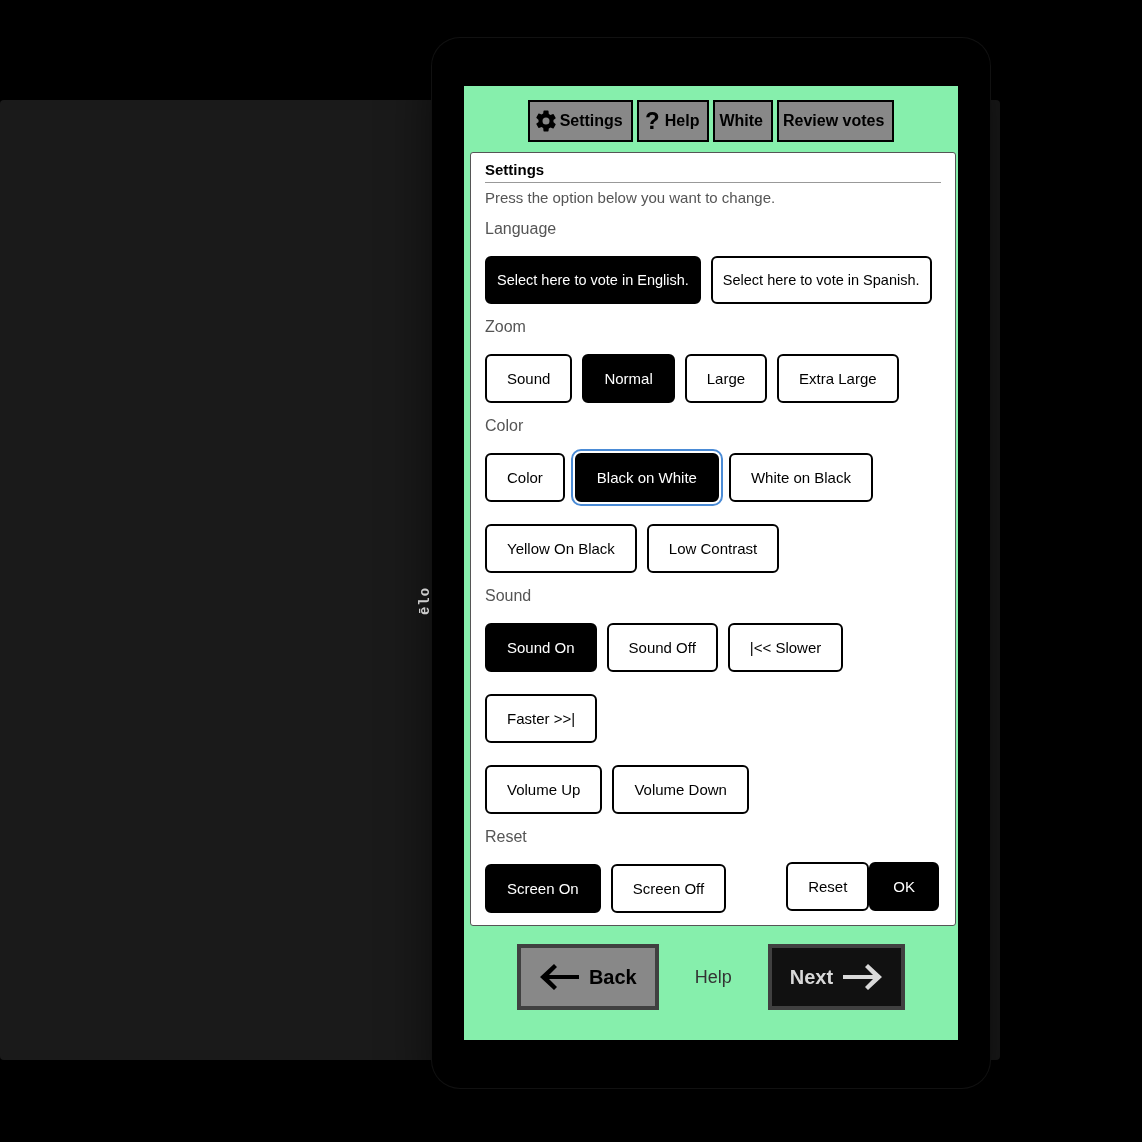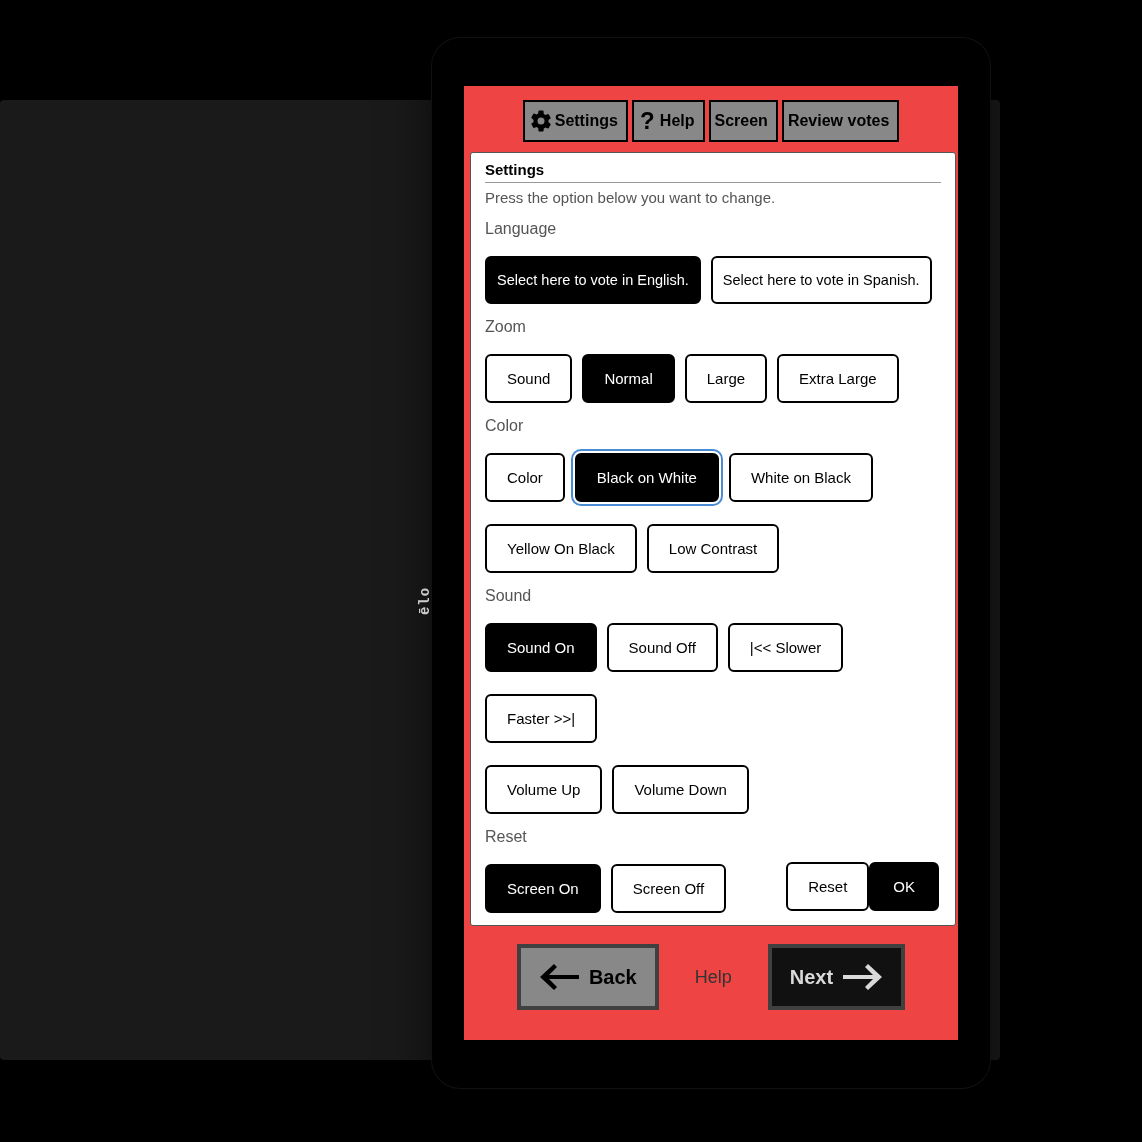--- a/index.html
+++ b/index.html
@@ -28,21 +28,21 @@
     position: absolute;
     left: -21px; top: 555px;
     color: #ccc; font-size: 14px; font-weight: 700;
     transform: rotate(-90deg);
     letter-spacing: 1px; font-family: "Courier New", monospace;
   }
 
   
   .screen {
     width: 498px; height: 958px;
-    background: #ef4444;
+    background: #86efac;
     position: relative;
     overflow: hidden;
     border: 2px solid #000;
   }
 
   
   .toolbar {
     position: absolute;
     top: 14px; left: 0; right: 0;
     display: flex; gap: 4px;
@@ -144,21 +144,21 @@
         </div>
         <div class="tb-btn">
           <span>
             <svg width="20" height="24" viewBox="0 0 20 24">
                 <text x="2" y="20" font-size="24" font-weight="900" font-family="Arial">?</text>
               </svg>
           </span>
           <span>Help</span>
         </div>
         <div class="tb-btn">
-          <span>Screen</span>
+          <span>White</span>
         </div>
         <div class="tb-btn">
           <span>Review votes</span>
         </div>
       </div>
 
       <div class="bottom-nav">
         <div class="nav-btn nav-back">
           <span>
             <svg width="40" height="28" viewBox="0 0 40 28">

